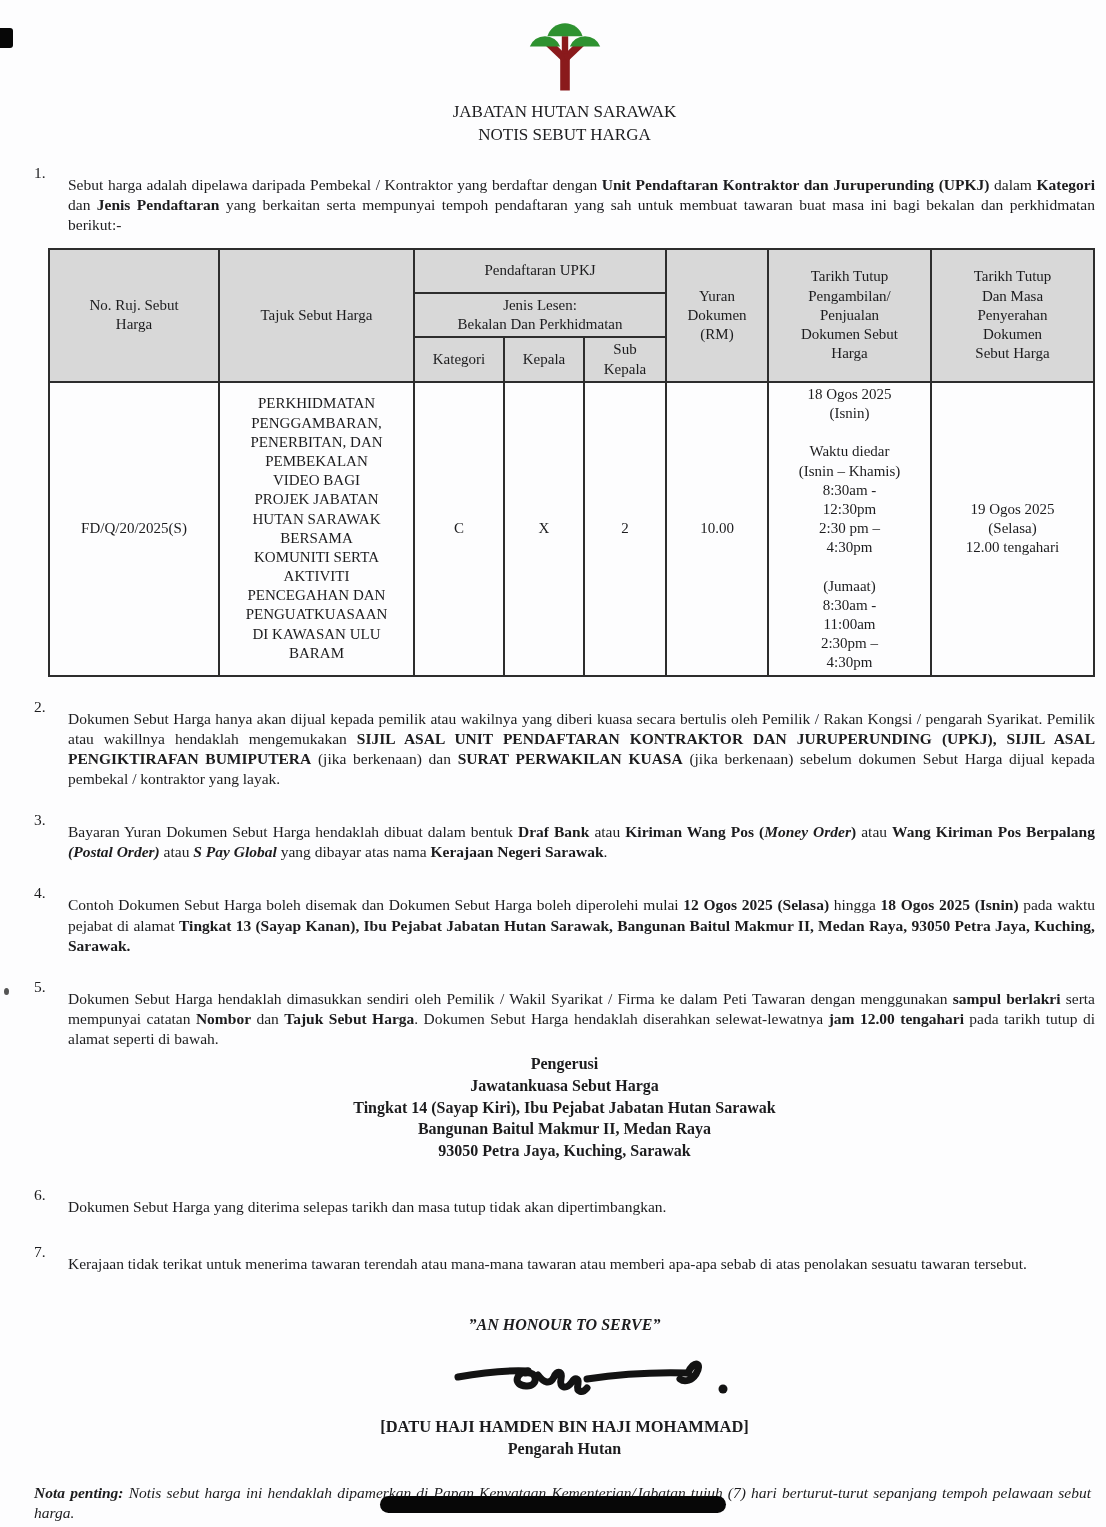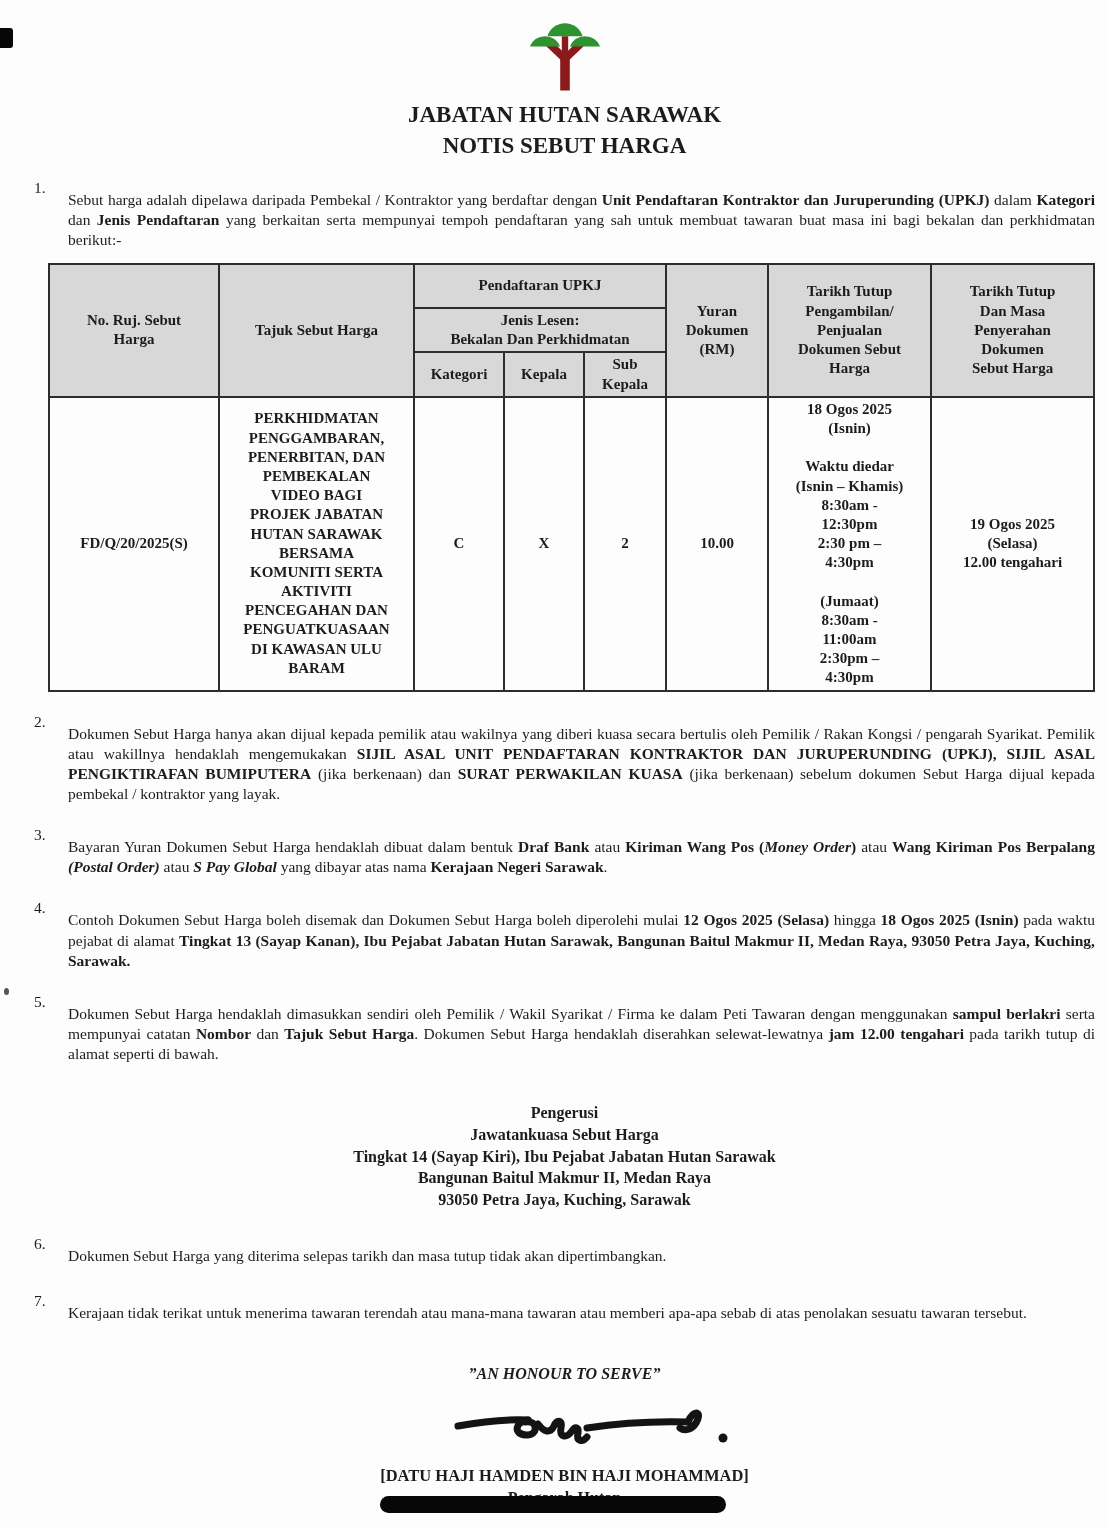--- a/index.html
+++ b/index.html
@@ -6,41 +6,41 @@
   body{
     width:1106px;height:1527px;position:relative;overflow:hidden;
     background:#fdfdfe;color:#1c1c1e;
     font-family:"Liberation Serif","DejaVu Serif",serif;
   }
   .page{position:absolute;inset:0;padding:12px 11px 0 34px;box-sizing:border-box;
         font-size:15.5px;line-height:1.3;}
   
   .masthead{text-align:center;}
   .logo{display:inline-block;}
-  .masthead-title{font-weight:bold;font-size:23px;line-height:1.25;margin-top:2px;}
+  .masthead-title{font-weight:normal;font-size:17px;line-height:1.25;margin-top:2px;}
   
   .item{display:flex;margin-top:17px;}
   .item-num{width:34px;flex:none;}
   .item-text{flex:1;text-align:justify;margin-top:12px;}
   
   table.quote{border-collapse:collapse;table-layout:fixed;width:1045px;margin:13px 0 0 14px;}
   table.quote th,table.quote td{
-    border:2px solid #2d2d2d;font-weight:bold;text-align:center;vertical-align:middle;
+    border:2px solid #2d2d2d;font-weight:normal;text-align:center;vertical-align:middle;
     padding:2px 5px;font-size:15px;line-height:1.28;box-sizing:border-box;
   }
   table.quote th{background:#d8d8d8;}
   table.quote td{background:#fdfdfe;}
   .preline{white-space:pre-line;}
   tr.hrow1 th{height:44px;}
   tr.hrow2 th{height:42px;}
   tr.hrow3 th{height:34px;}
   tr.brow td{height:288px;}
   td.cell-jual{vertical-align:middle;}
   
-  .address-block{margin-top:38px;text-align:center;font-weight:bold;font-size:16px;
+  .address-block{margin-top:4px;text-align:center;font-weight:bold;font-size:16px;
                  line-height:1.35;white-space:pre-line;}
   .motto{margin-top:40px;text-align:center;}
   .motto-1{font-weight:bold;font-size:16.5px;white-space:pre-wrap;}
   .motto-2{font-weight:bold;font-style:italic;font-size:16px;margin-top:13px;}
   .sig-wrap{text-align:center;margin-top:8px;height:72px;}
   .sig-wrap svg{margin-left:70px;}
   .signatory{ text-align:center;font-weight:bold;font-size:16.5px;line-height:1.4;}
   .signatory .sub{font-size:16px;}
   
   .date-row{display:flex;align-items:center;margin-top:28px;}

